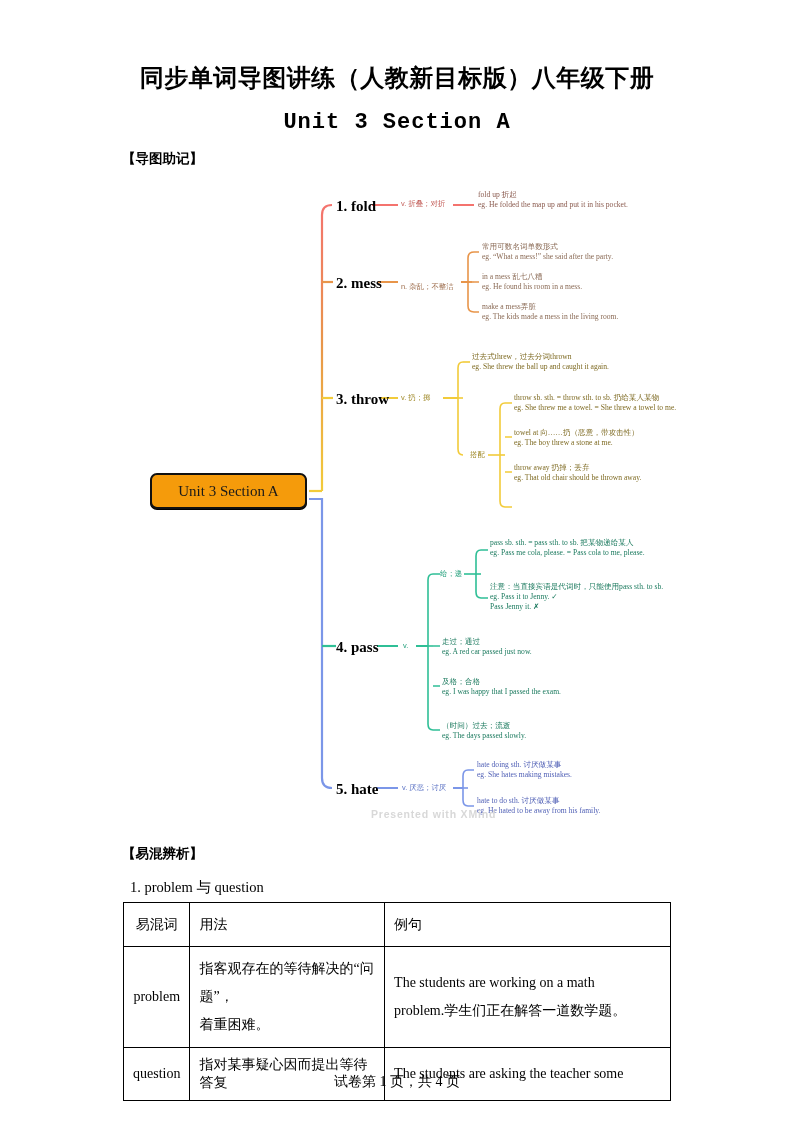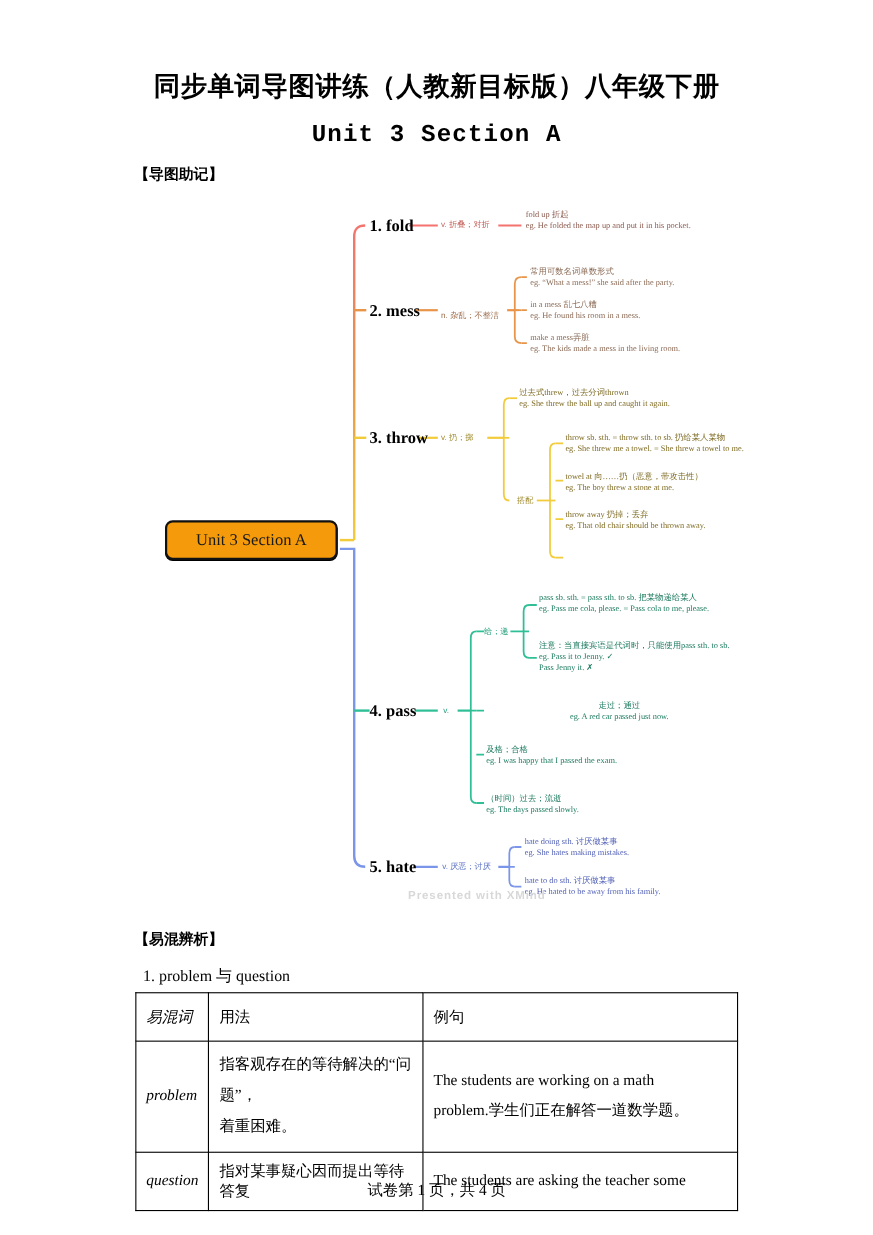--- a/index.html
+++ b/index.html
@@ -85,21 +85,21 @@
   
   table.compare {
     position:absolute; left:123px; top:902px;
     width:548px; border-collapse:collapse;
     font-family:"Liberation Serif", serif;
   }
   table.compare td {
     border:1px solid #000; padding:8px 9px;
     font-size:14px; vertical-align:middle;
   }
-  td.c1 { width:64px; text-align:left;font-style:italic; }
+  td.c1 { width:64px; text-align:center; }
   td.c2 { width:196px; }
   td.c3 { width:288px; }
   .hdr td { height:44px; }
   .cell-2line { line-height:2.0; }
 
   .footer {
     position:absolute; left:0; top:1073px; width:794px; text-align:center;
     font-family:"Liberation Serif", serif; font-size:14px;
   }
 </style>
@@ -230,21 +230,21 @@
 
     <div class="leaf" style="left:490px; top:360px; width:192px; color:#1B7A5E;">
       <div>pass sb. sth. = pass sth. to sb. 把某物递给某人</div>
       <div>eg. Pass me cola, please. = Pass cola to me, please.</div>
     </div>
     <div class="leaf" style="left:490px; top:404px; width:192px; color:#1B7A5E;">
       <div>注意：当直接宾语是代词时，只能使用pass sth. to sb.</div>
       <div>eg. Pass it to Jenny. ✓</div>
       <div>Pass Jenny it. ✗</div>
     </div>
-    <div class="leaf" style="left:463px; top:459px; width:200px; color:#1B7A5E;text-align:center;">
+    <div class="leaf" style="left:442px; top:459px; width:200px; color:#1B7A5E;">
       <div>走过；通过</div>
       <div>eg. A red car passed just now.</div>
     </div>
     <div class="leaf" style="left:442px; top:499px; width:200px; color:#1B7A5E;">
       <div>及格；合格</div>
       <div>eg. I was happy that I passed the exam.</div>
     </div>
     <div class="leaf" style="left:442px; top:543px; width:200px; color:#1B7A5E;">
       <div>（时间）过去；流逝</div>
       <div>eg. The days passed slowly.</div>

